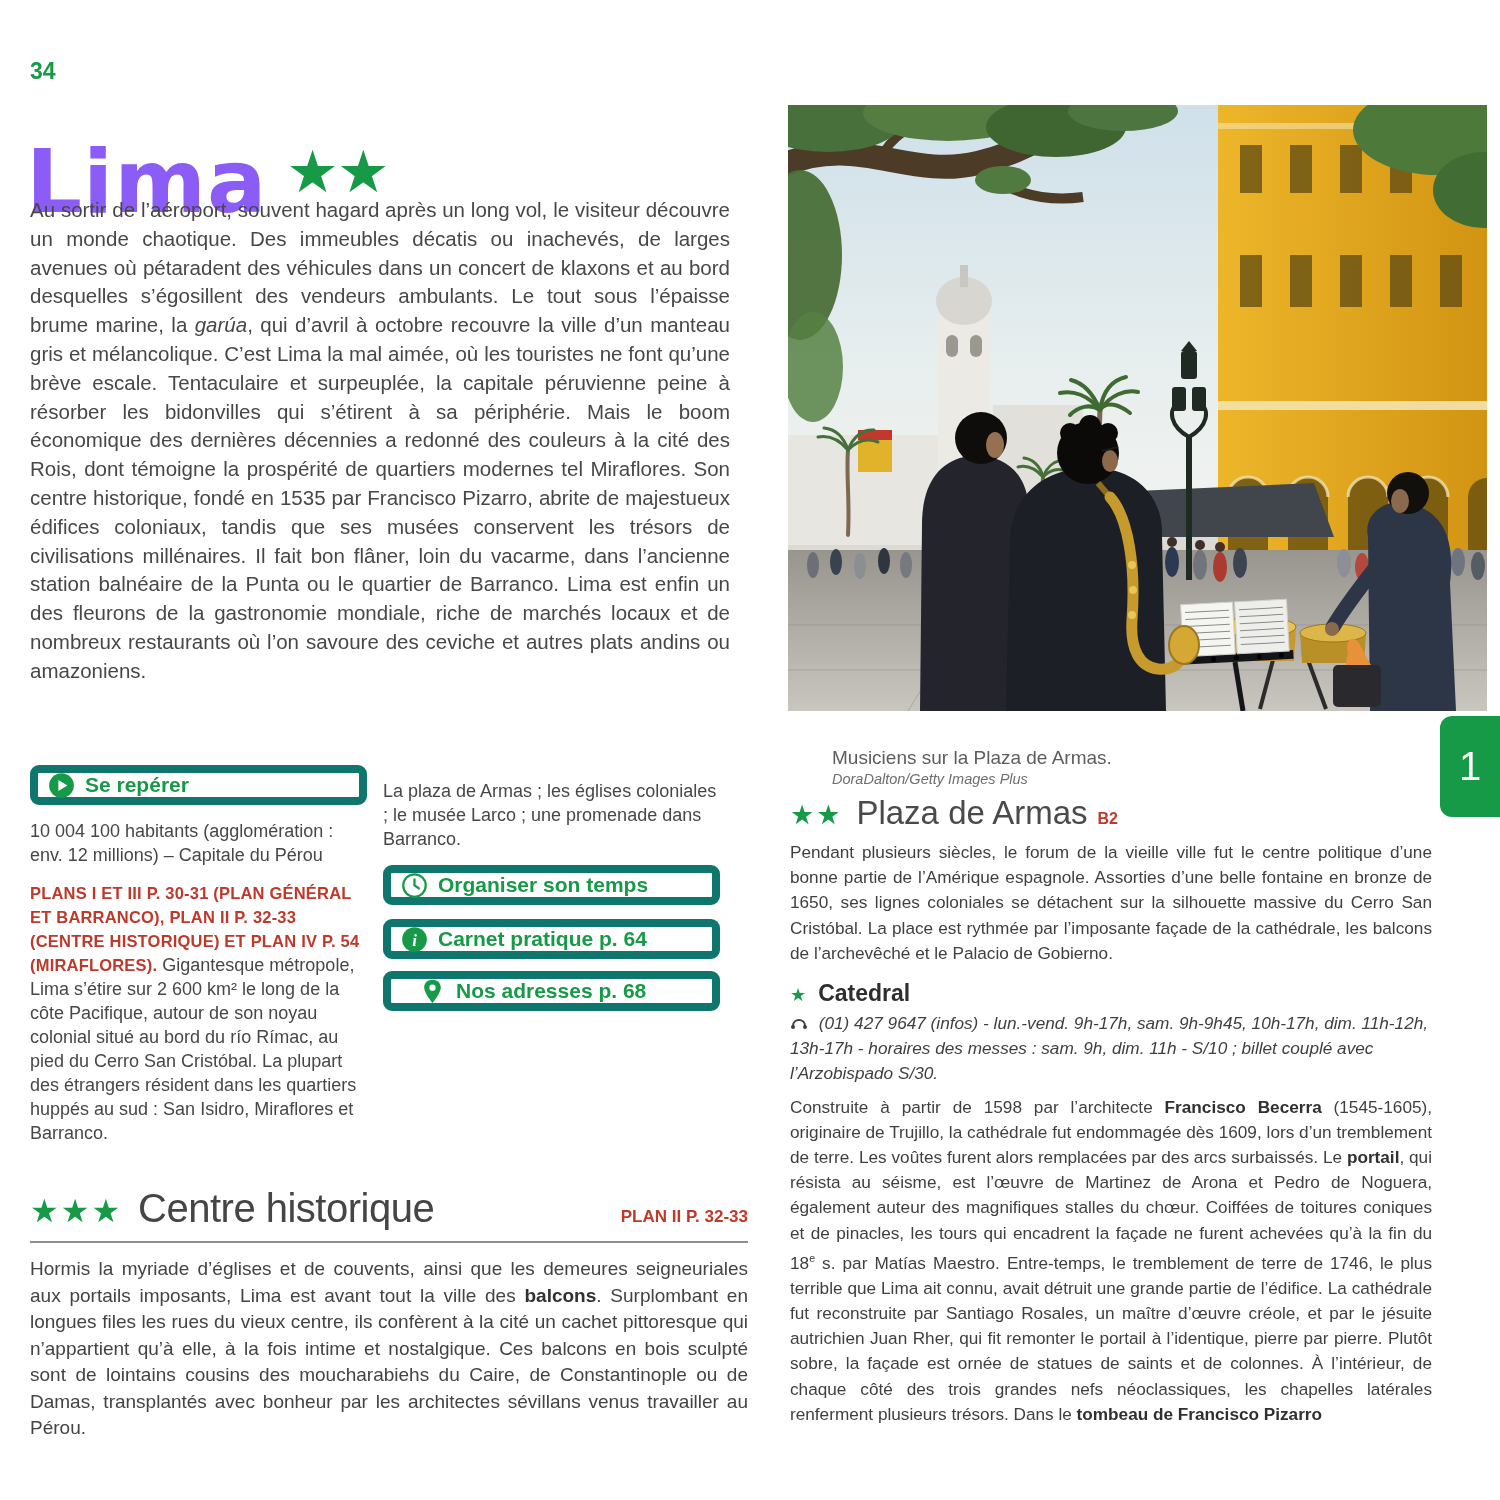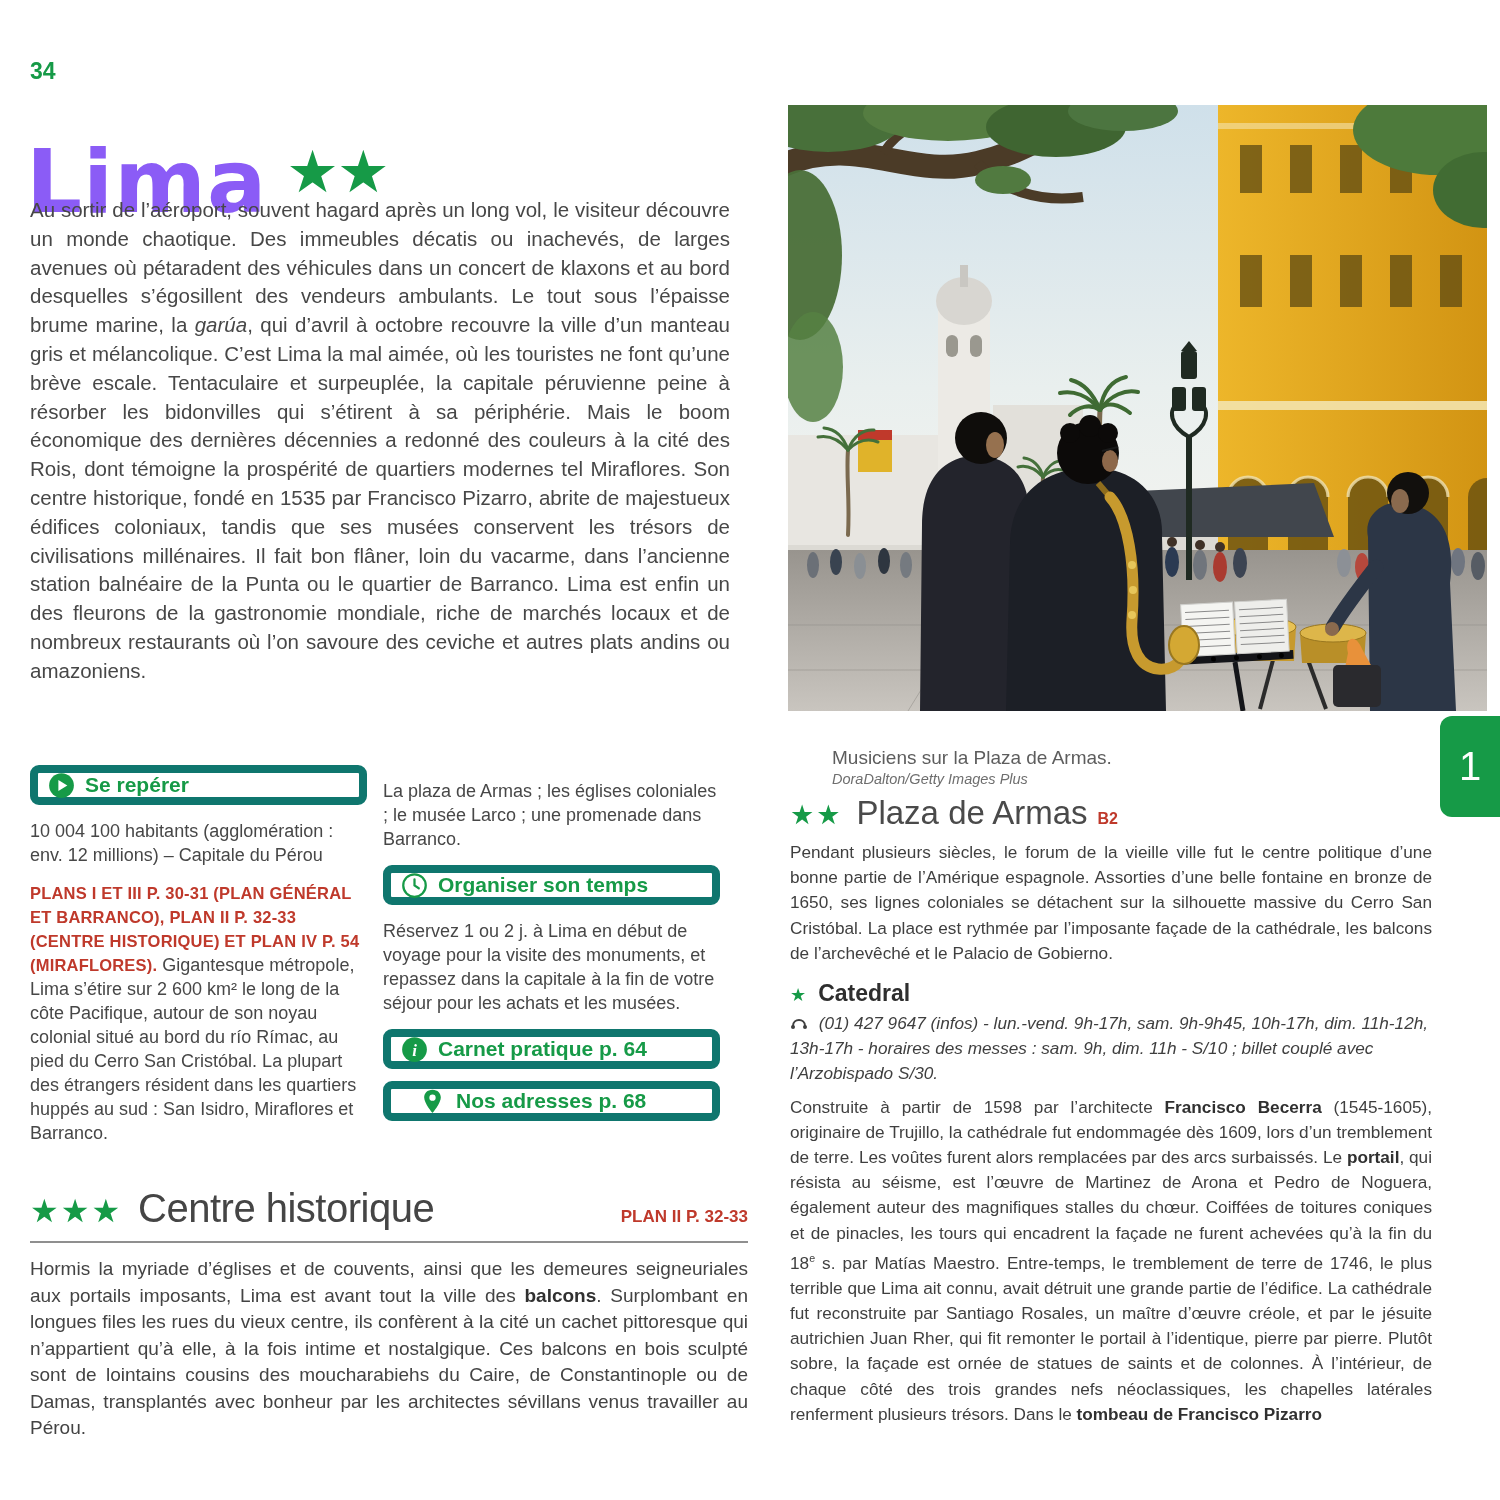--- a/index.html
+++ b/index.html
@@ -95,21 +95,20 @@
 
     <div class="infobox gap-box">
       <span class="icon">
         <svg viewBox="0 0 24 24" fill="none" stroke="#169a47" stroke-width="2" stroke-linecap="round">
           <circle cx="12" cy="12" r="10"></circle>
           <path d="M12 6.5V12l3.8 2.5"></path>
         </svg>
       </span>
       <span class="box-label">Organiser son temps</span>
     </div>
-    <p class="narrow">Réservez 1 ou 2 j. à Lima en début de voyage pour la visite des monuments, et repassez dans la capitale à la fin de votre séjour pour les achats et les musées.</p>
 
     <div class="infobox gap-box">
       <span class="icon">
         <svg viewBox="0 0 24 24">
             <circle cx="12" cy="12" r="11" fill="#169a47"></circle>
           <text x="12" y="18" text-anchor="middle" font-family="Liberation Serif, serif" font-style="italic" font-weight="bold" font-size="15" fill="#fff">i</text>
         </svg>
       </span>
       <span class="box-label">Carnet pratique p. 64</span>
     </div>

